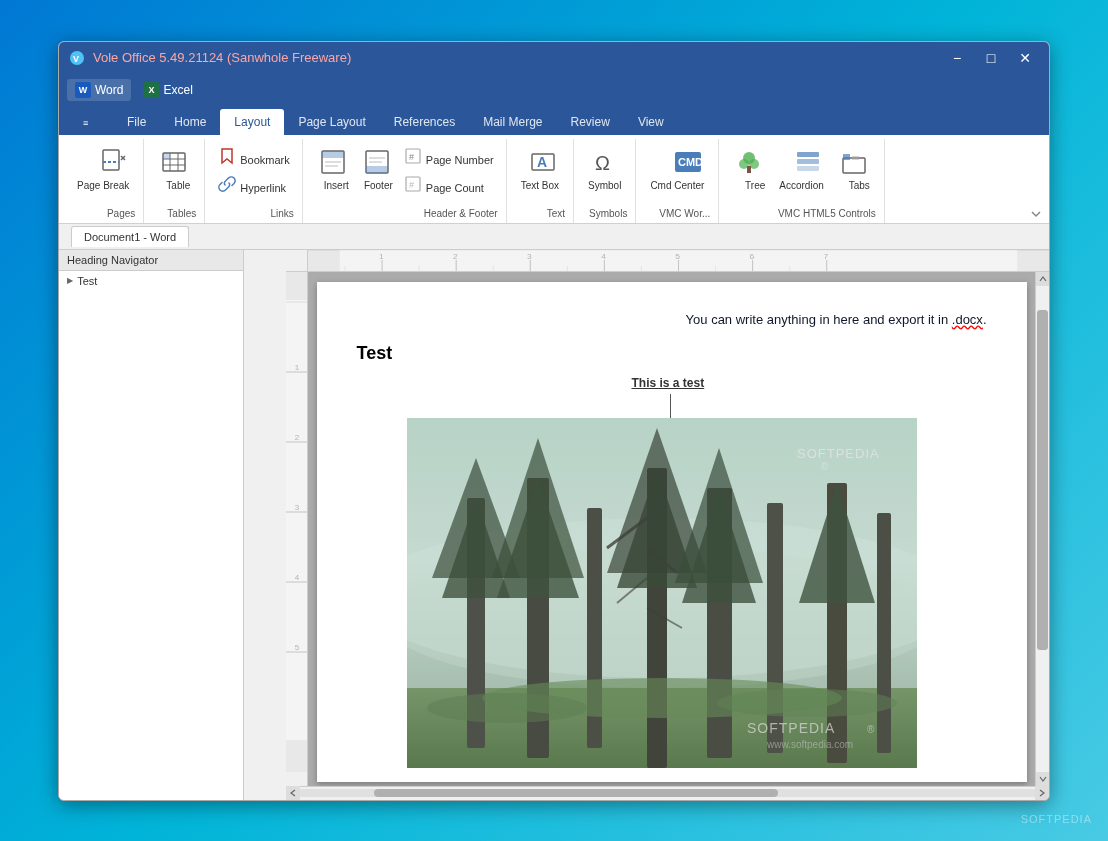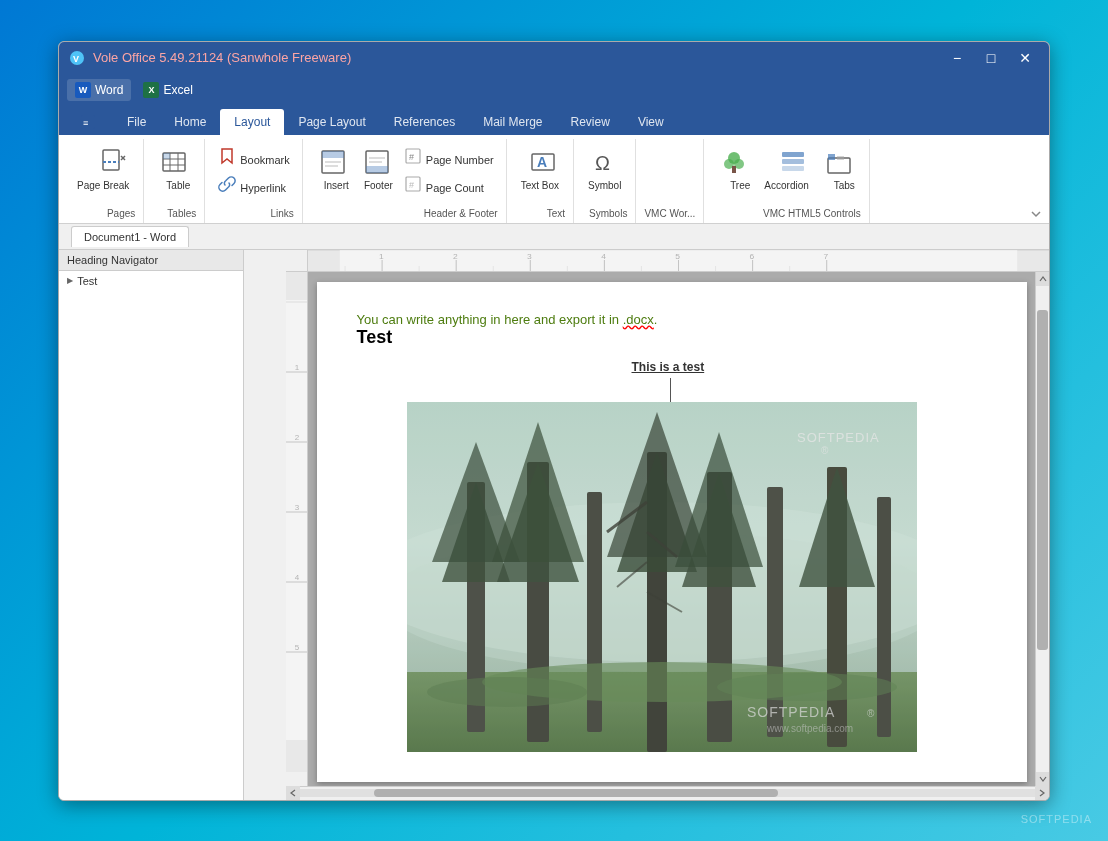--- a/index.html
+++ b/index.html
@@ -292,21 +292,23 @@
     .page {
       width: 710px;
       min-height: 500px;
       background: white;
       box-shadow: 0 2px 6px rgba(0,0,0,0.3);
       padding: 30px 40px;
       position: relative;
     }
     .doc-text {
       font-size: 13px;
-      color: #4d7c0f;
+      color: #0f172a;
+      margin-bottom: 16px;
+      text-align: right;
     }
     .doc-heading {
       font-size: 18px;
       font-weight: bold;
       color: #000;
       margin-bottom: 12px;
     }
     .doc-caption {
       font-size: 12px;
       color: #333;
@@ -513,20 +515,31 @@
                 <text x="4" y="22" font-size="20" fill="#555">Ω</text>
               </svg>
             </div>
             <span class="ribbon-item-label">Symbol</span>
           </div>
         </div>
         <span class="ribbon-group-label">Symbols</span>
       </div>
 
       <div class="ribbon-group">
+        <div class="ribbon-group-items">
+          <div class="ribbon-item">
+            <div class="ribbon-item-icon">
+              <svg width="32" height="32" viewBox="0 0 32 32">
+                <rect x="3" y="6" width="26" height="20" rx="2" fill="#4a7ebb"></rect>
+                <text x="6" y="20" font-size="11" fill="white" font-weight="bold">CMD</text>
+              </svg>
+            </div>
+            <span class="ribbon-item-label">Cmd Center</span>
+          </div>
+        </div>
         <span class="ribbon-group-label">VMC Wor...</span>
       </div>
 
       <div class="ribbon-group" style="min-width:160px;">
         <div class="ribbon-group-items">
           <div class="ribbon-item">
             <div class="ribbon-item-icon">
               <svg width="28" height="28" viewBox="0 0 28 28">
                 <circle cx="14" cy="10" r="6" fill="#4caf50" opacity="0.8"></circle>
                 <circle cx="9" cy="16" r="5" fill="#4caf50" opacity="0.7"></circle>

